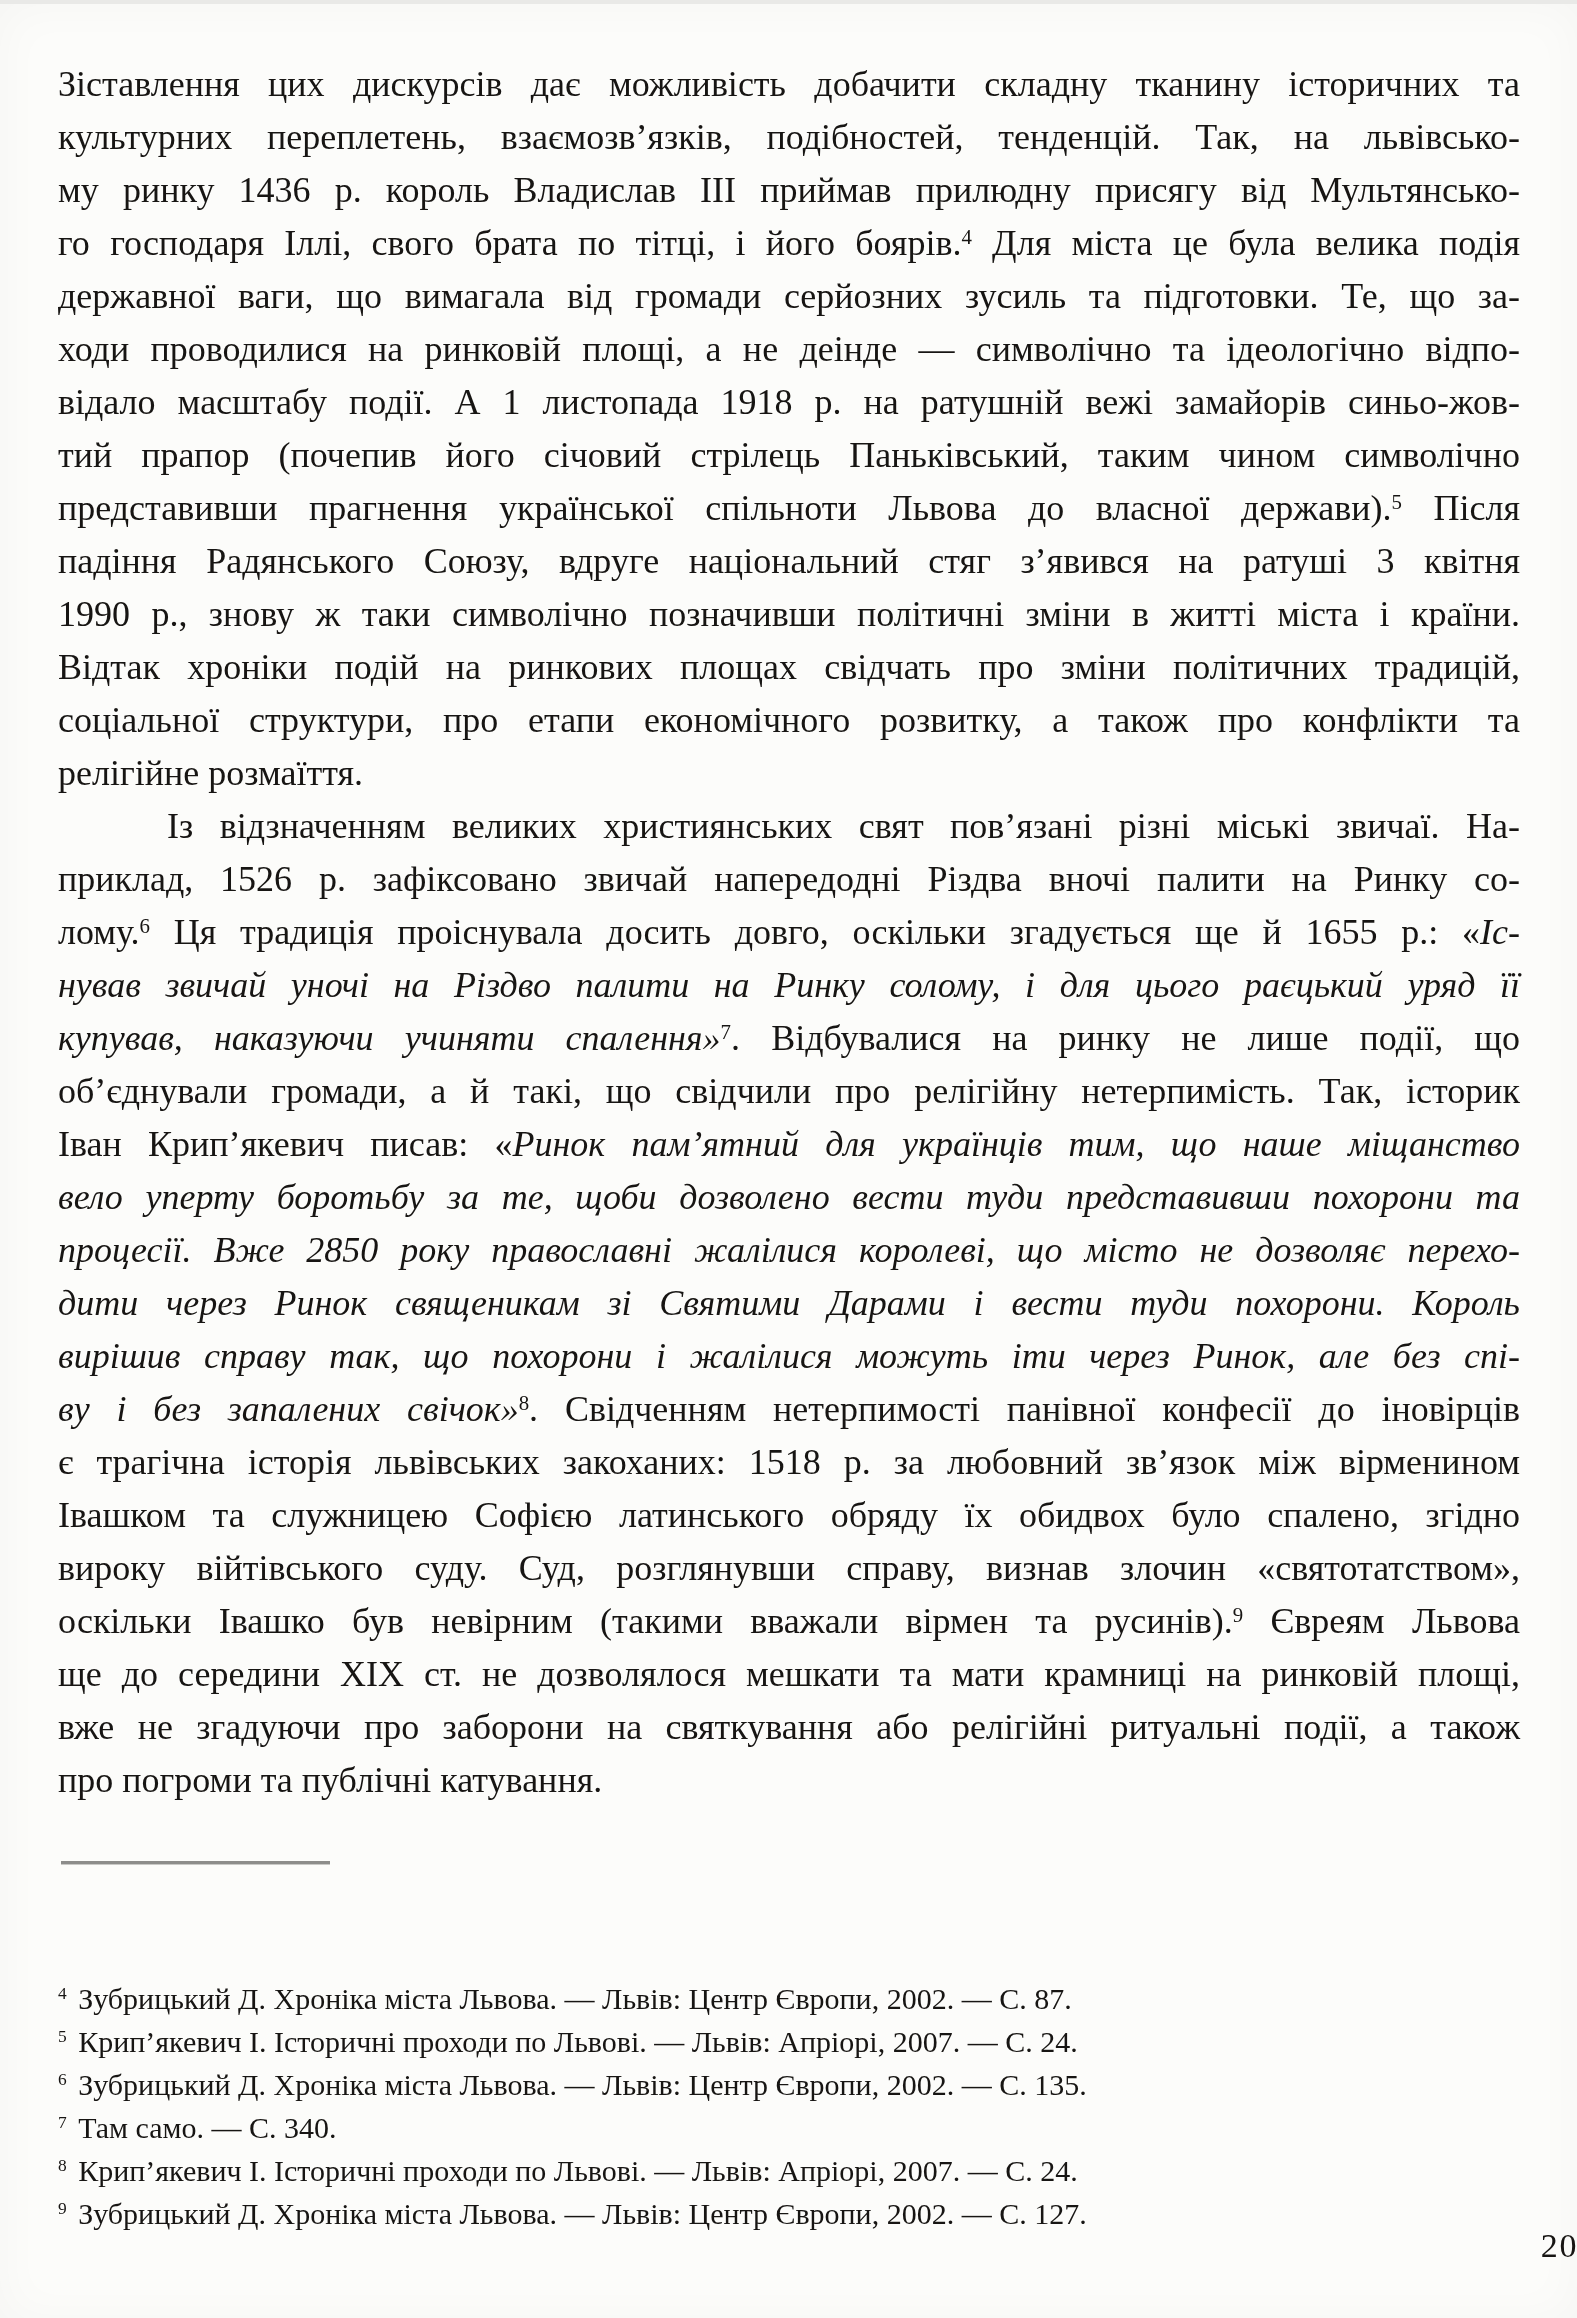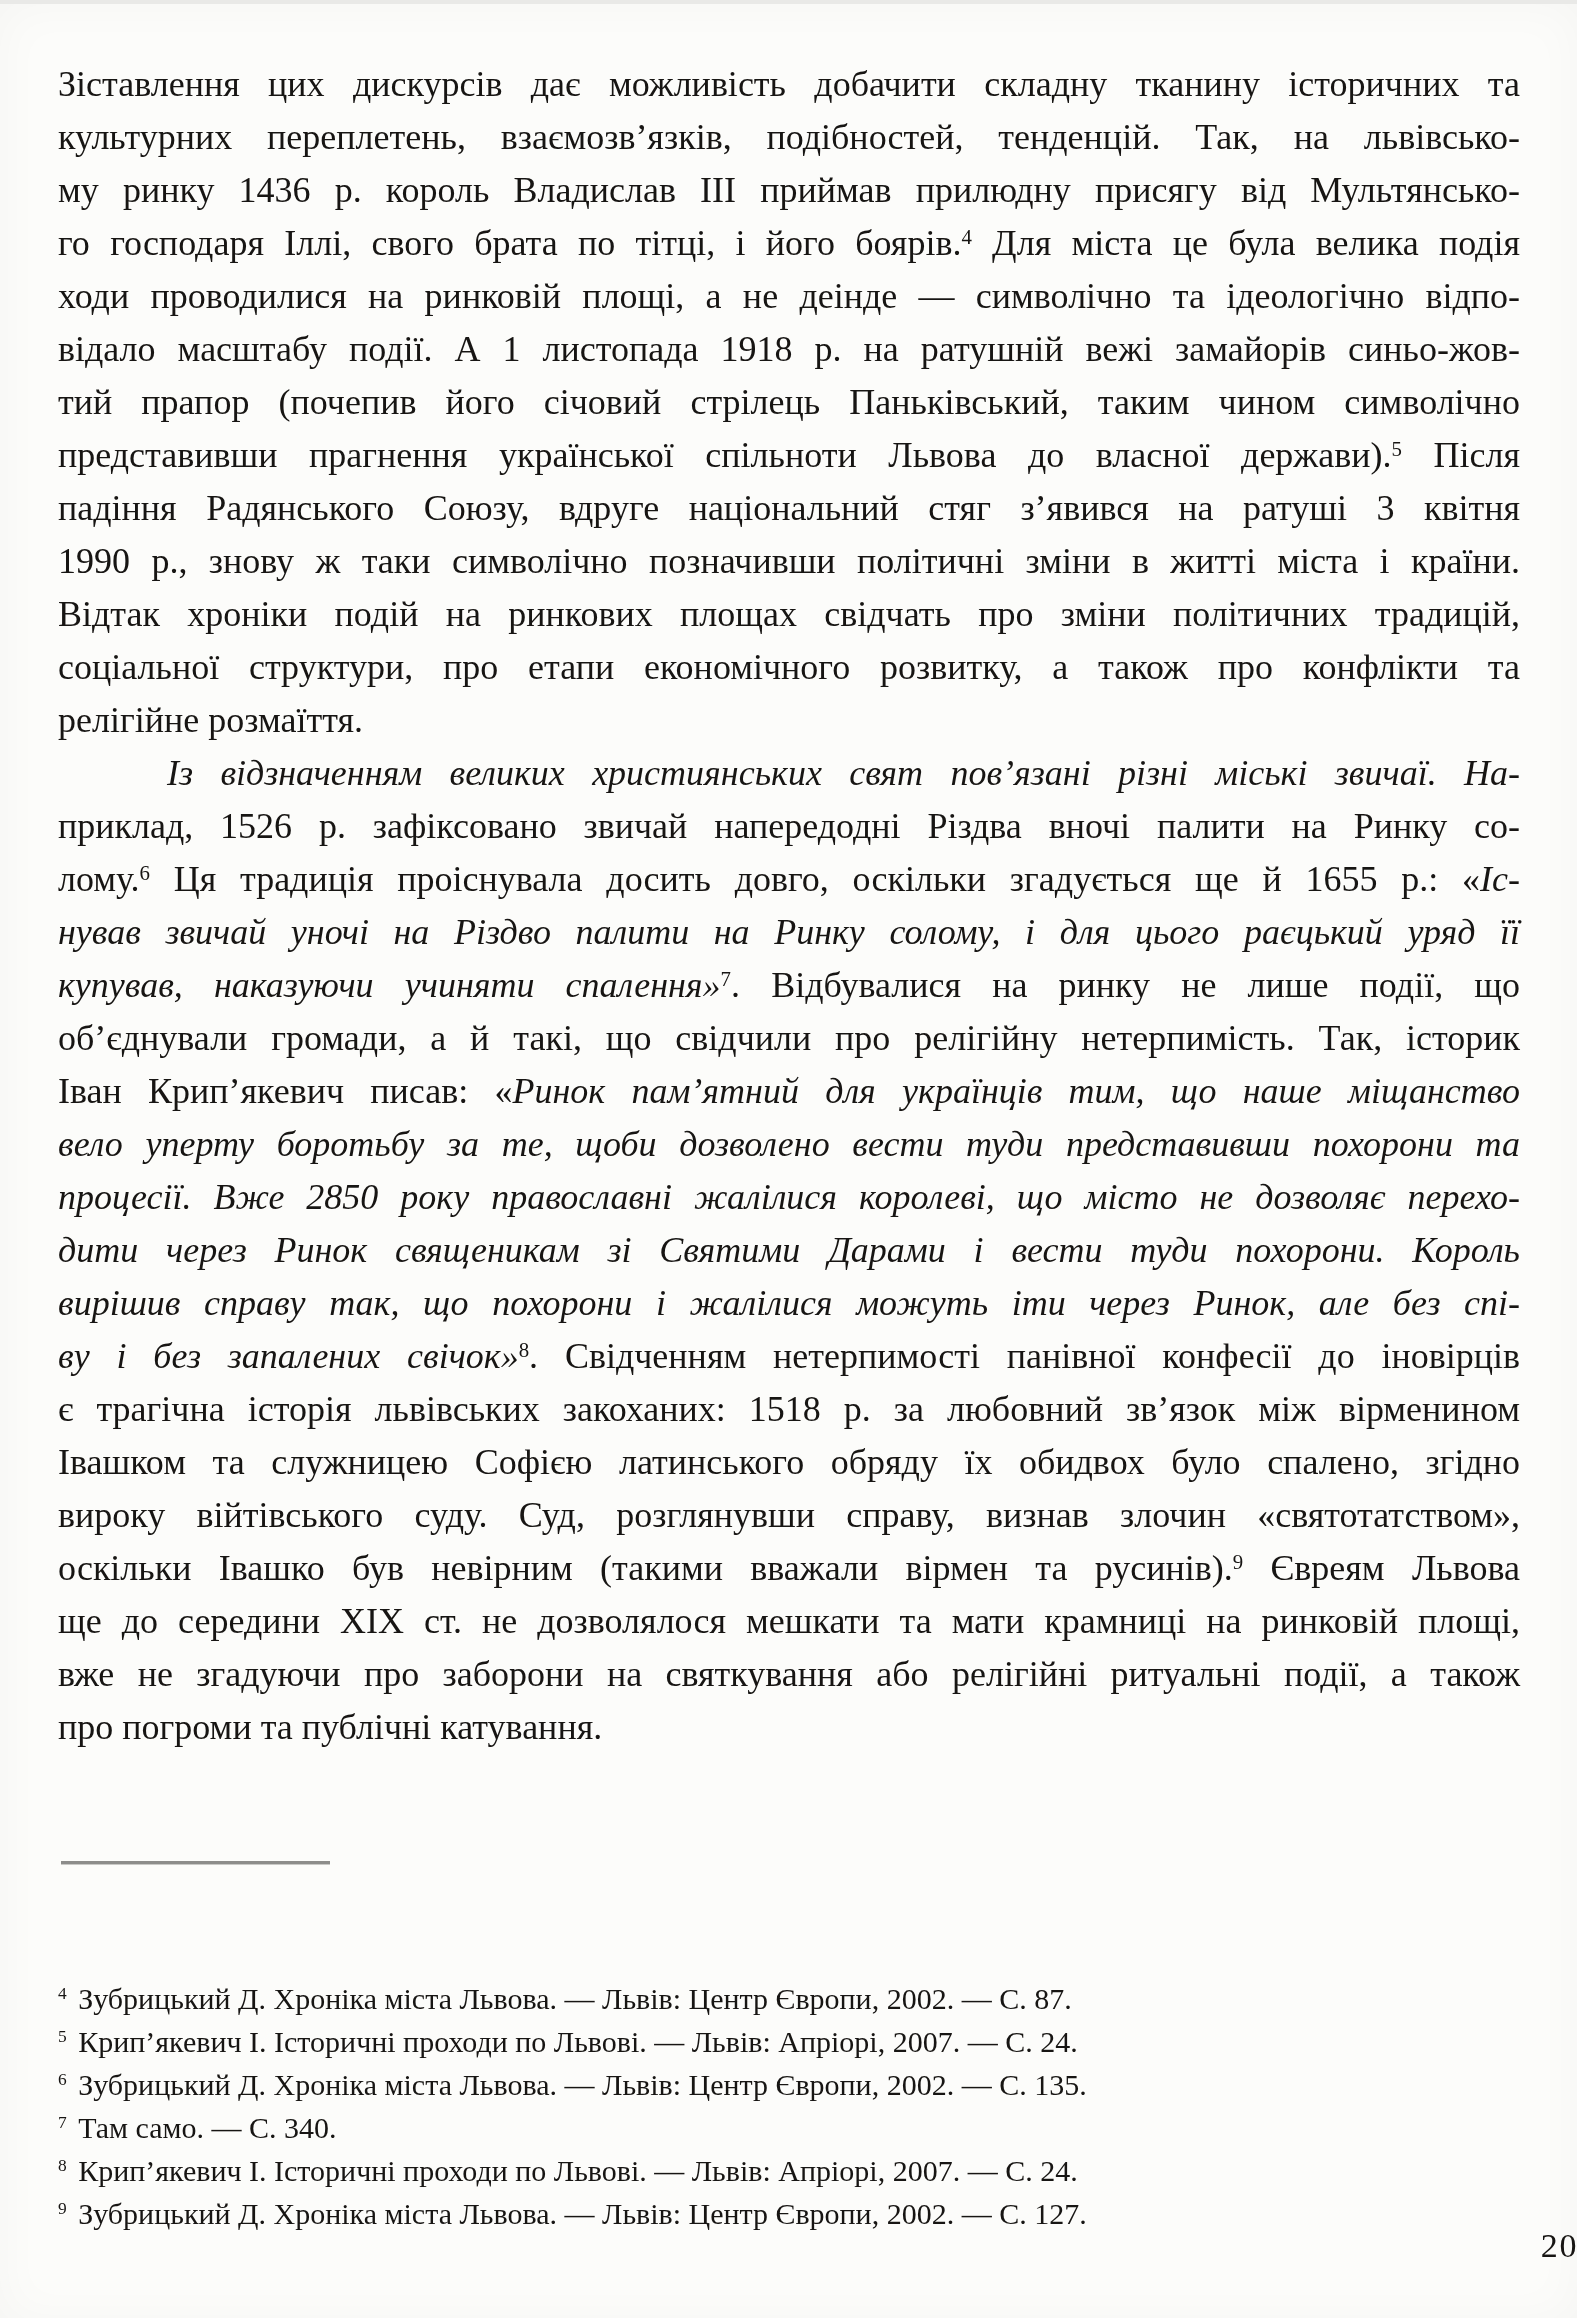--- a/index.html
+++ b/index.html
@@ -30,21 +30,20 @@
     height: 53px;
     text-align: justify;
     text-align-last: justify;
     white-space: nowrap;
   }
   .line.para-last {
     text-align-last: left;
   }
   .line.indent {
     padding-left: 109px;
-    font-style: italic;
   }
   .i { font-style: italic; }
   sup.ref {
     font-size: 58%;
     line-height: 0;
     position: relative;
     top: -0.55em;
     vertical-align: baseline;
   }
   .fn-sep {
@@ -78,20 +77,21 @@
 </style>
 </head>
 <body>
 
 <div class="page">
   <main class="text-block" id="text-block">
       <div class="line"><span>Зіставлення цих дискурсів дає можливість добачити складну тканину історичних та</span></div>
       <div class="line"><span>культурних переплетень, взаємозв’язків, подібностей, тенденцій. Так, на львівсько-</span></div>
       <div class="line"><span>му ринку 1436 р. король Владислав ІІІ приймав прилюдну присягу від Мультянсько-</span></div>
       <div class="line"><span>го господаря Іллі, свого брата по тітці, і його боярів.</span><sup class="ref">4</sup><span> Для міста це була велика подія</span></div>
+      <div class="line"><span>державної ваги, що вимагала від громади серйозних зусиль та підготовки. Те, що за-</span></div>
       <div class="line"><span>ходи проводилися на ринковій площі, а не деінде — символічно та ідеологічно відпо-</span></div>
       <div class="line"><span>відало масштабу події. А 1 листопада 1918 р. на ратушній вежі замайорів синьо-жов-</span></div>
       <div class="line"><span>тий прапор (почепив його січовий стрілець Паньківський, таким чином символічно</span></div>
       <div class="line"><span>представивши прагнення української спільноти Львова до власної держави).</span><sup class="ref">5</sup><span> Після</span></div>
       <div class="line"><span>падіння Радянського Союзу, вдруге національний стяг з’явився на ратуші 3 квітня</span></div>
       <div class="line"><span>1990 р., знову ж таки символічно позначивши політичні зміни в житті міста і країни.</span></div>
       <div class="line"><span>Відтак хроніки подій на ринкових площах свідчать про зміни політичних традицій,</span></div>
       <div class="line"><span>соціальної структури, про етапи економічного розвитку, а також про конфлікти та</span></div>
       <div class="line para-last"><span>релігійне розмаїття.</span></div>
       <div class="line indent"><span>Із відзначенням великих християнських свят пов’язані різні міські звичаї. На-</span></div>

